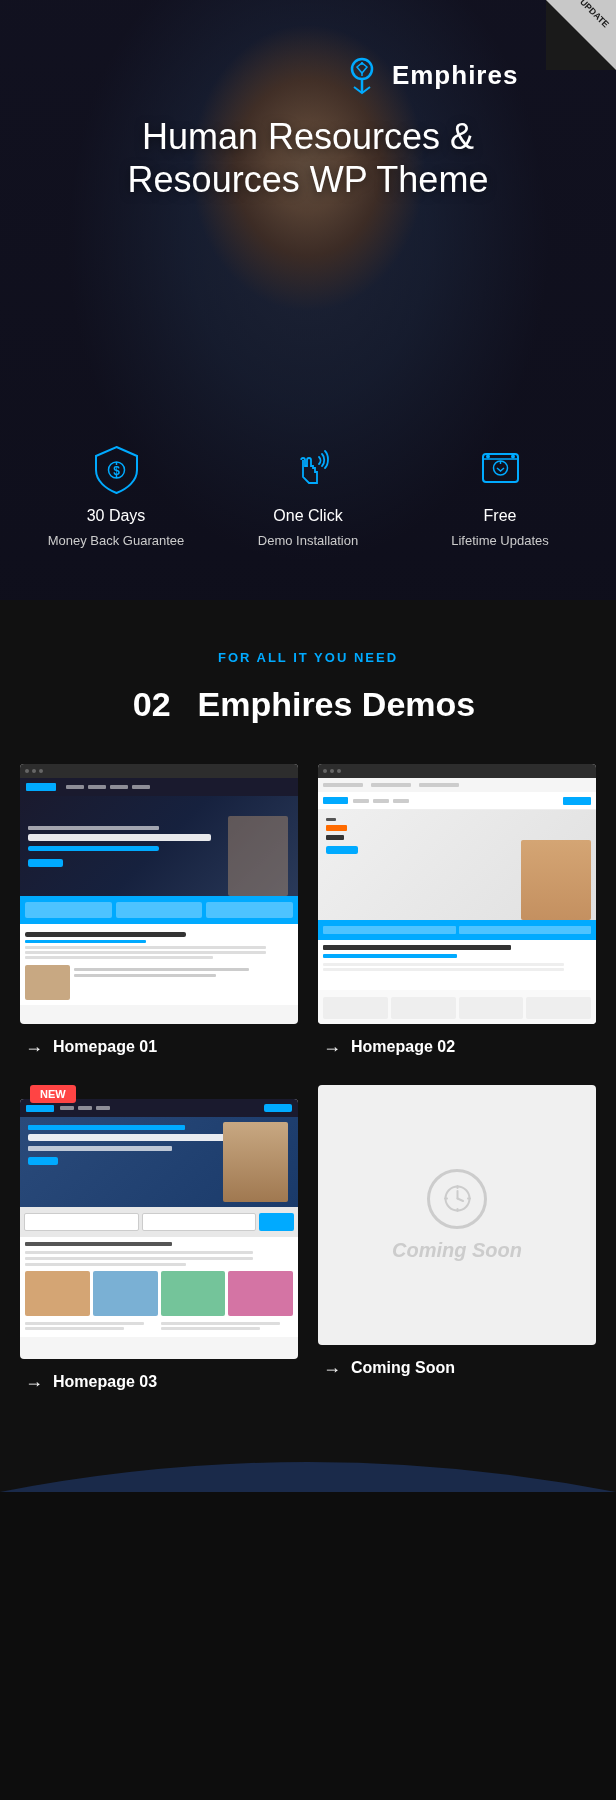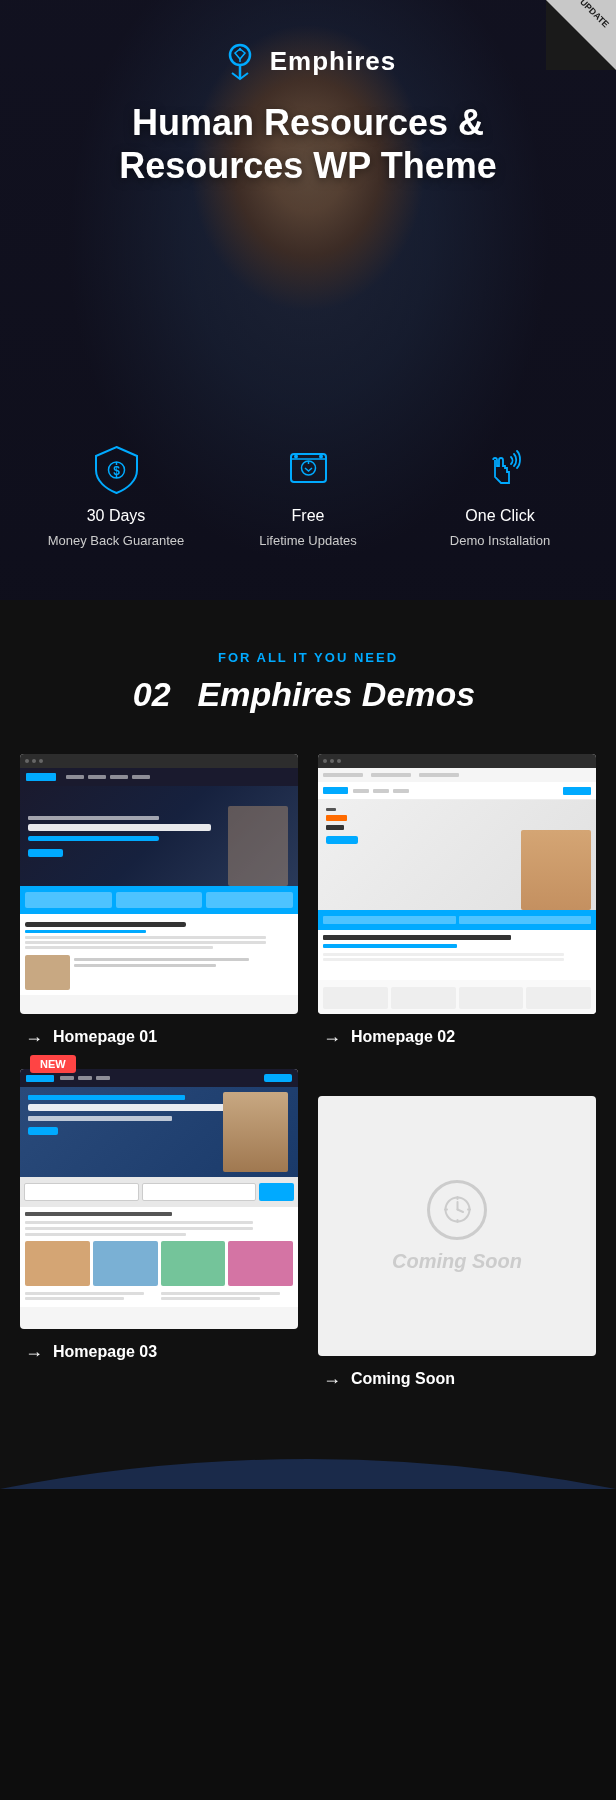--- a/index.html
+++ b/index.html
@@ -66,22 +66,22 @@
       transform: rotate(45deg);
       line-height: 1.2;
       z-index: 11;
     }
 
     .hero-content {
       position: relative;
       z-index: 5;
       display: flex;
       flex-direction: column;
-      align-items: center;
-      padding-top: 41px;
+      align-items: flex-end;
+      padding-top: 55px;
     }
 
     .logo-area {
       display: flex;
       align-items: center;
       gap: 10px;
       margin-bottom: 20px;
     }
 
     .logo-icon {
@@ -91,21 +91,21 @@
 
     .logo-text {
       font-size: 26px;
       font-weight: bold;
       color: #ffffff;
       letter-spacing: 1px;
     }
 
     .hero-title {
       font-size: 36px;
-      font-weight: 700;
+      font-weight: 400;
       color: #ffffff;
       text-align: center;
       line-height: 1.2;
       text-shadow: 0 2px 10px rgba(0,0,0,0.5);
       padding: 0 30px;
     }
 
     .hero-features {
       display: flex;
       justify-content: space-around;
@@ -153,35 +153,34 @@
       padding: 50px 20px 40px;
     }
 
     .section-tag {
       text-align: center;
       font-size: 13px;
       font-weight: bold;
       color: #00aaff;
       letter-spacing: 2px;
       text-transform: uppercase;
-      margin-bottom: 10px;
+      margin-bottom: 20px;
     }
 
     .section-title {
       text-align: center;
       font-size: 34px;
       font-weight: 900;
       color: #ffffff;
       margin-bottom: 40px;
     }
 
     .section-title span {
       color: #ffffff;
       margin-right: 8px;
-      font-style: italic;
     }
 
     .demos-grid {
       display: grid;
       grid-template-columns: 1fr 1fr;
       gap: 20px;
     }
 
     .demo-card {
       position: relative;
@@ -653,51 +652,51 @@
         <svg width="55" height="55" viewBox="0 0 55 55" fill="none">
           <path d="M27.5 5 L48 14 L48 28 C48 39 38 47 27.5 51 C17 47 7 39 7 28 L7 14 Z" stroke="#00aaff" stroke-width="2" fill="none"></path>
           <circle cx="27.5" cy="28" r="8" stroke="#00aaff" stroke-width="1.5" fill="none"></circle>
           <text x="27.5" y="33" fill="#00aaff" font-size="12" text-anchor="middle" font-weight="bold">$</text>
           <line x1="27.5" y1="20" x2="27.5" y2="23" stroke="#00aaff" stroke-width="1.5"></line>
           <line x1="27.5" y1="33" x2="27.5" y2="36" stroke="#00aaff" stroke-width="1.5"></line>
         </svg>
       </div>
       <span class="feature-title">30 Days</span>
       <span class="feature-subtitle">Money Back Guarantee</span>
+    </div>
+
+    <div class="feature-item">
+      <div class="feature-icon">
+        <svg width="55" height="55" viewBox="0 0 55 55" fill="none">
+
+          <path d="M22 18 L22 35 L28 41 L36 41 L36 30 L34 30 L34 26 L32 26 L32 24 L30 24 L30 18 C30 16.9 29.1 16 28 16 C26.9 16 26 16.9 26 18 L26 24 L24 24 L24 18 C24 16.9 23.1 16 22 16 C21 16 20.2 16.8 20.1 17.8" stroke="#00aaff" stroke-width="1.8" fill="none"></path>
+
+          <path d="M38 22 C40 20 40 17 38 15" stroke="#00aaff" stroke-width="1.8" fill="none" stroke-linecap="round"></path>
+          <path d="M41 24 C44 21 44 15 41 12" stroke="#00aaff" stroke-width="1.8" fill="none" stroke-linecap="round"></path>
+          <path d="M44 26 C48 22 48 13 44 9" stroke="#00aaff" stroke-width="1.8" fill="none" stroke-linecap="round"></path>
+        </svg>
+      </div>
+      <span class="feature-title">One Click</span>
+      <span class="feature-subtitle">Demo Installation</span>
     </div>
 
     <div class="feature-item">
       <div class="feature-icon">
         <svg width="55" height="55" viewBox="0 0 55 55" fill="none">
           <rect x="10" y="12" width="35" height="28" rx="3" stroke="#00aaff" stroke-width="2" fill="none"></rect>
           <circle cx="27.5" cy="26" r="7" stroke="#00aaff" stroke-width="1.5" fill="none"></circle>
           <path d="M27.5 19 L27.5 22" stroke="#00aaff" stroke-width="1.5"></path>
           <line x1="10" y1="17" x2="45" y2="17" stroke="#00aaff" stroke-width="1.5"></line>
           <circle cx="15" cy="14.5" r="2" fill="#00aaff"></circle>
           <circle cx="40" cy="14.5" r="2" fill="#00aaff"></circle>
           <path d="M24 26 L27.5 29 L31 26" stroke="#00aaff" stroke-width="1.5" fill="none"></path>
         </svg>
       </div>
       <span class="feature-title">Free</span>
       <span class="feature-subtitle">Lifetime Updates</span>
-    </div>
-
-    <div class="feature-item">
-      <div class="feature-icon">
-        <svg width="55" height="55" viewBox="0 0 55 55" fill="none">
-
-          <path d="M22 18 L22 35 L28 41 L36 41 L36 30 L34 30 L34 26 L32 26 L32 24 L30 24 L30 18 C30 16.9 29.1 16 28 16 C26.9 16 26 16.9 26 18 L26 24 L24 24 L24 18 C24 16.9 23.1 16 22 16 C21 16 20.2 16.8 20.1 17.8" stroke="#00aaff" stroke-width="1.8" fill="none"></path>
-
-          <path d="M38 22 C40 20 40 17 38 15" stroke="#00aaff" stroke-width="1.8" fill="none" stroke-linecap="round"></path>
-          <path d="M41 24 C44 21 44 15 41 12" stroke="#00aaff" stroke-width="1.8" fill="none" stroke-linecap="round"></path>
-          <path d="M44 26 C48 22 48 13 44 9" stroke="#00aaff" stroke-width="1.8" fill="none" stroke-linecap="round"></path>
-        </svg>
-      </div>
-      <span class="feature-title">One Click</span>
-      <span class="feature-subtitle">Demo Installation</span>
     </div>
   </div>
 </div>
 
 <div class="demos-section">
   <p class="section-tag">FOR ALL IT YOU NEED</p>
   <h2 class="section-title">
     <span>02</span>&nbsp;&nbsp;<span>Emphires Demos</span>
   </h2>
 
@@ -801,21 +800,21 @@
           <div class="mock-hp2-icon-item"></div>
           <div class="mock-hp2-icon-item"></div>
         </div>
       </div>
       <div class="demo-label">
         <span class="arrow-icon">→</span>
         <span class="demo-name">Homepage 02</span>
       </div>
     </div>
 
-    <div class="demo-card" style="position:relative;margin-top:2px;">
+    <div class="demo-card" style="position:relative;margin-top:22px;">
       <span class="new-badge">NEW</span>
       <div class="demo-hp3-screenshot">
         <div class="mock-hp3-nav">
           <div style="width:28px;height:7px;background:#00aaff;border-radius:1px;"></div>
           <div style="display:flex;gap:4px;flex:1;">
             <div style="width:14px;height:4px;background:rgba(255,255,255,0.5);border-radius:1px;"></div>
             <div style="width:14px;height:4px;background:rgba(255,255,255,0.5);border-radius:1px;"></div>
             <div style="width:14px;height:4px;background:rgba(255,255,255,0.5);border-radius:1px;"></div>
           </div>
           <div style="width:28px;height:8px;background:#00aaff;border-radius:2px;"></div>
@@ -856,21 +855,21 @@
             </div>
           </div>
         </div>
       </div>
       <div class="demo-label">
         <span class="arrow-icon">→</span>
         <span class="demo-name">Homepage 03</span>
       </div>
     </div>
 
-    <div class="demo-card" style="margin-top:29px;">
+    <div class="demo-card" style="margin-top:8px;">
       <div class="coming-soon-card">
         <div class="coming-soon-icon">
           <svg width="35" height="35" viewBox="0 0 35 35" fill="none">
             <circle cx="17.5" cy="17.5" r="12" stroke="#cccccc" stroke-width="2" fill="none"></circle>
             <line x1="17.5" y1="17.5" x2="17.5" y2="10" stroke="#cccccc" stroke-width="2" stroke-linecap="round"></line>
             <line x1="17.5" y1="17.5" x2="23" y2="20" stroke="#cccccc" stroke-width="2" stroke-linecap="round"></line>
             <line x1="17.5" y1="5" x2="17.5" y2="7" stroke="#cccccc" stroke-width="2" stroke-linecap="round"></line>
             <line x1="17.5" y1="28" x2="17.5" y2="30" stroke="#cccccc" stroke-width="2" stroke-linecap="round"></line>
             <line x1="5" y1="17.5" x2="7" y2="17.5" stroke="#cccccc" stroke-width="2" stroke-linecap="round"></line>
             <line x1="28" y1="17.5" x2="30" y2="17.5" stroke="#cccccc" stroke-width="2" stroke-linecap="round"></line>

